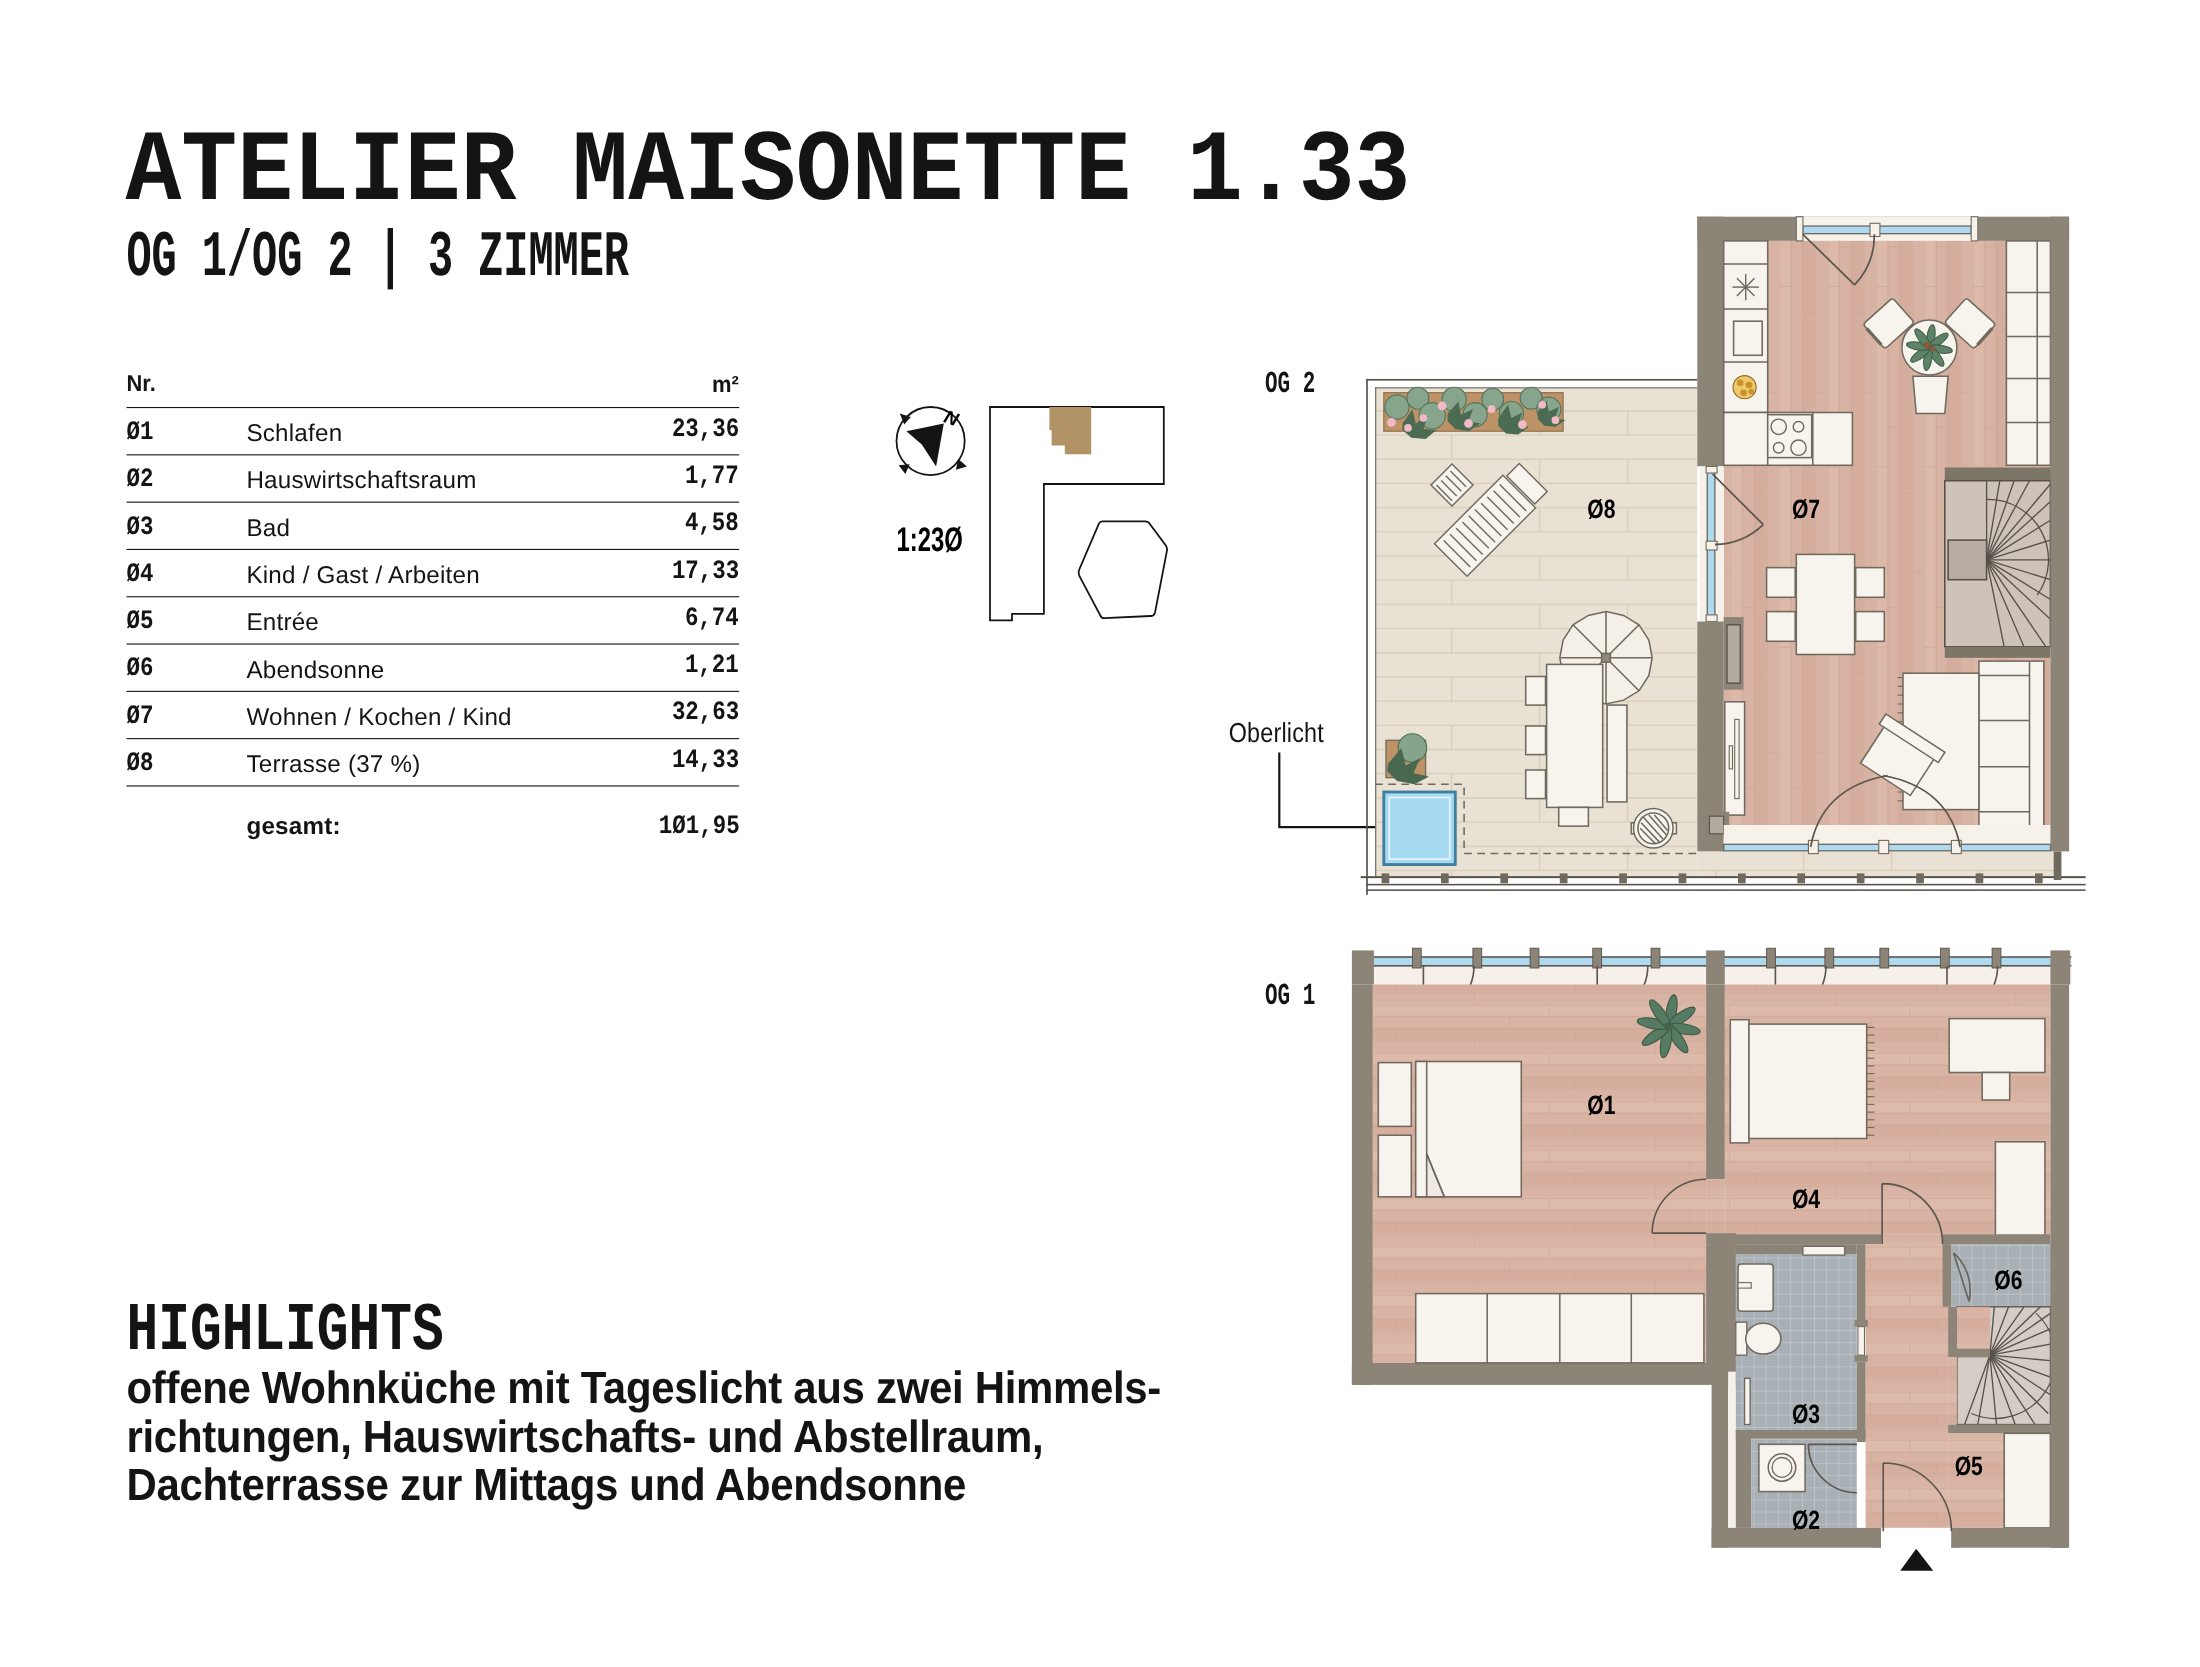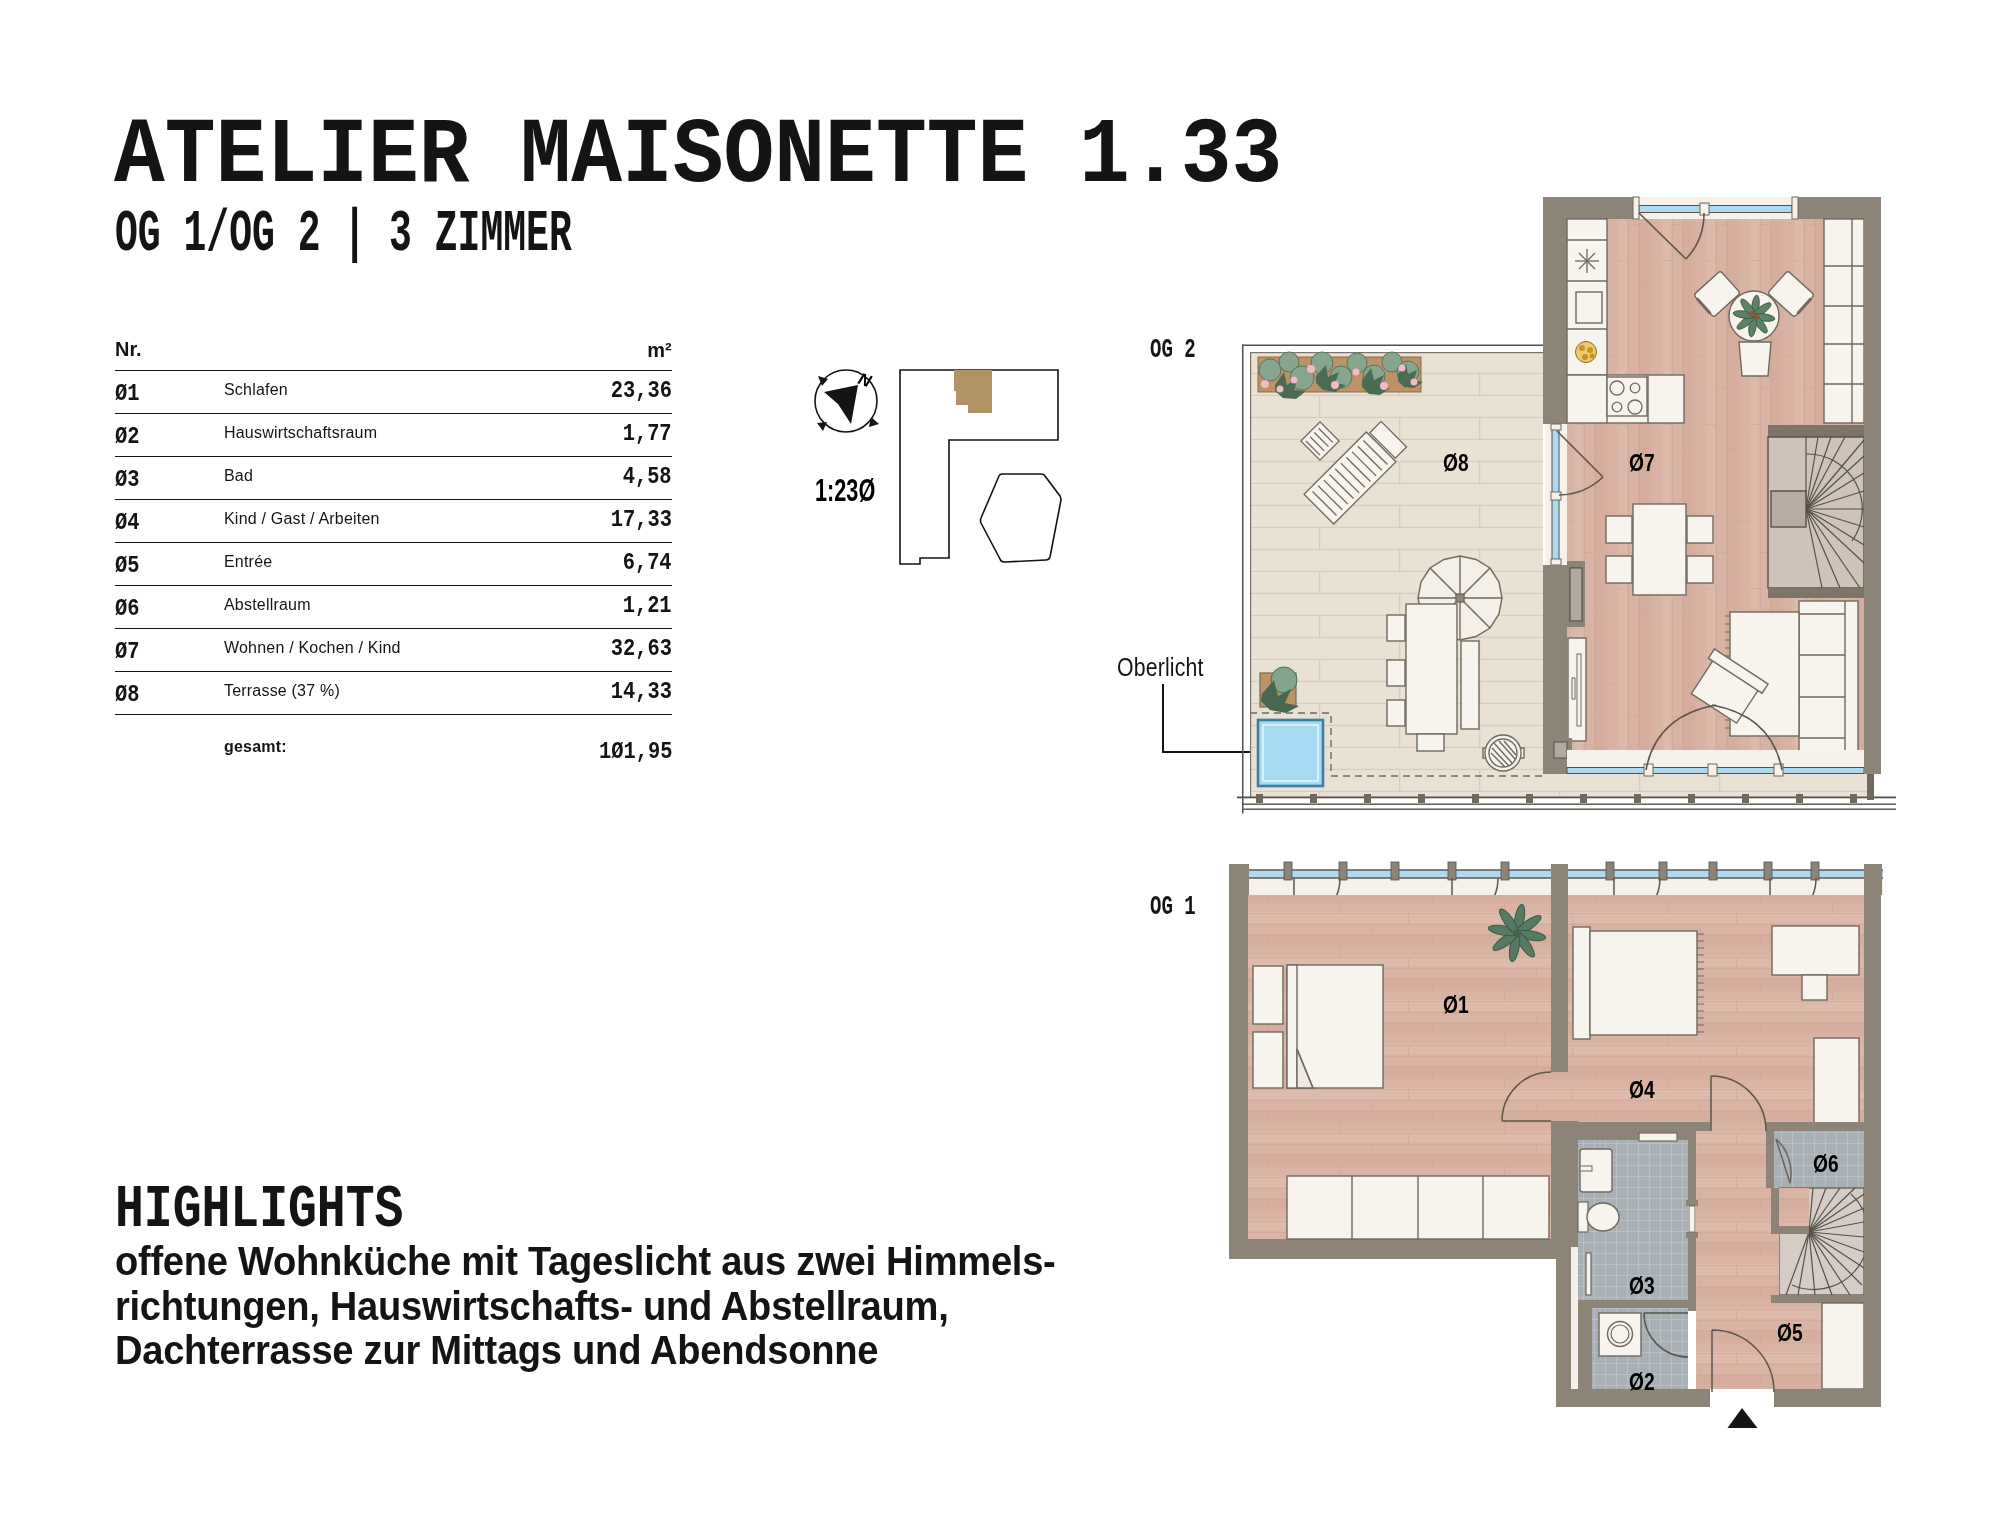--- a/index.html
+++ b/index.html
@@ -4,21 +4,21 @@
 <style>
 html,body{margin:0;padding:0;background:#ffffff;}
 body{width:2000px;height:1515px;position:relative;overflow:hidden;font-family:"Liberation Sans",sans-serif;color:#141414;}
 .abs{position:absolute;}
 .cond{font-weight:bold;transform-origin:0 0;white-space:nowrap;font-family:"Liberation Mono",monospace;}
 #title{left:114px;top:104px;font-size:92px;letter-spacing:0;transform:scaleX(0.92);}
 #subtitle{left:115px;top:201px;font-size:59px;transform:scaleX(0.645);}
 #tbl{left:115px;top:333px;width:557px;font-size:22px;}
 .trow{position:absolute;left:0;width:557px;height:43px;border-bottom:1.6px solid #141414;}
 .tnum{position:absolute;left:0;top:10px;font-weight:bold;font-family:"Liberation Mono",monospace;transform:scaleX(0.85);transform-origin:0 0;font-size:24px;}
-.tname{position:absolute;left:109px;top:11px;font-size:16px;letter-spacing:0.2px;}
+.tname{position:absolute;left:109px;top:11px;font-size:22px;letter-spacing:0.2px;}
 .tval{position:absolute;right:0;top:7px;font-weight:bold;font-family:"Liberation Mono",monospace;transform:scaleX(0.85);transform-origin:100% 0;font-size:24px;}
 #hl-title{left:115px;top:1174px;font-size:62px;transform:scaleX(0.775);letter-spacing:0;}
 #hl-body{left:115px;top:1239px;font-size:41px;font-weight:bold;line-height:44.5px;transform:scaleX(0.93);transform-origin:0 0;letter-spacing:-0.3px;}
 #oberlicht{left:1117px;top:653px;font-size:25px;letter-spacing:0.2px;transform:scaleX(0.85);transform-origin:0 0;}
 #og2lbl{left:1150px;top:334px;font-size:28px;transform:scaleX(0.68);letter-spacing:0;}
 #og1lbl{left:1150px;top:891px;font-size:28px;transform:scaleX(0.68);letter-spacing:0;}
 svg{position:absolute;left:0;top:0;}
 svg text{font-family:"Liberation Sans",sans-serif;}
 </style>
 </head>
@@ -60,21 +60,21 @@
     </div>
 
   <div class="trow" style="top:209px;">
       <span class="tnum">Ø5</span>
       <span class="tname">Entrée</span>
       <span class="tval">6,74</span>
     </div>
 
   <div class="trow" style="top:252px;">
       <span class="tnum">Ø6</span>
-      <span class="tname">Abstellraum</span>
+      <span class="tname">Abendsonne</span>
       <span class="tval">1,21</span>
     </div>
 
   <div class="trow" style="top:295px;">
       <span class="tnum">Ø7</span>
       <span class="tname">Wohnen / Kochen / Kind</span>
       <span class="tval">32,63</span>
     </div>
 
   <div class="trow" style="top:338px;">

